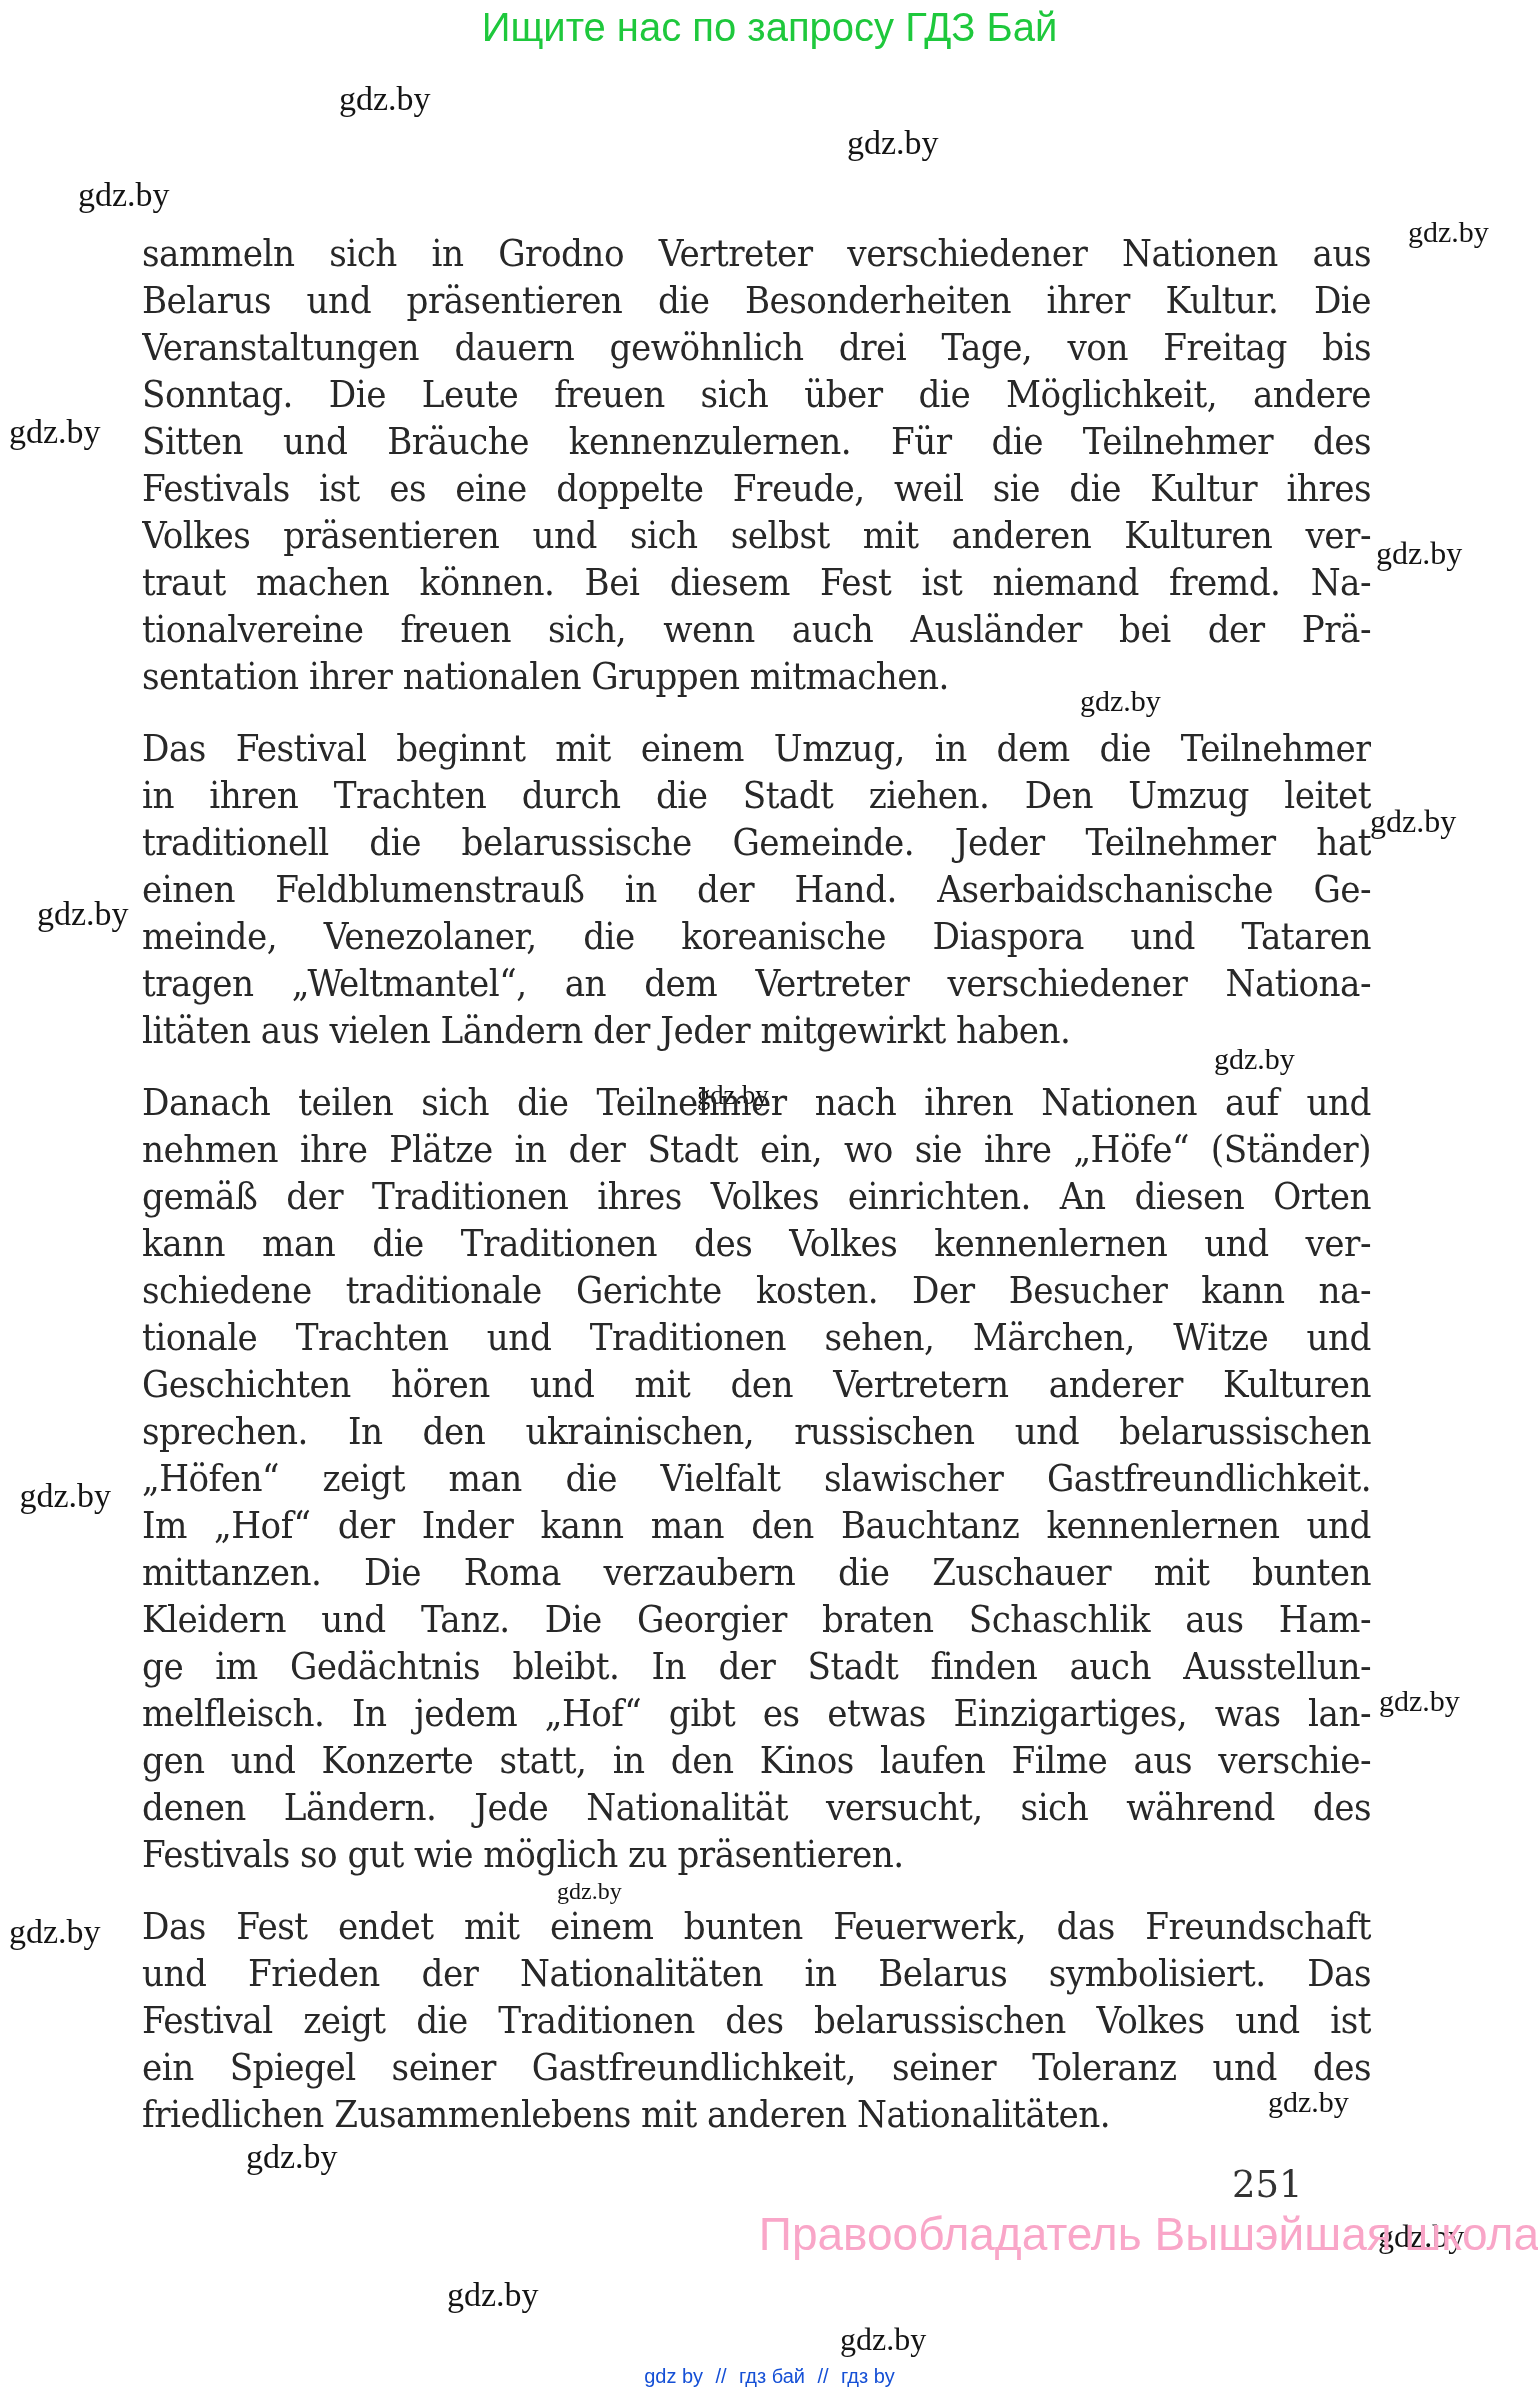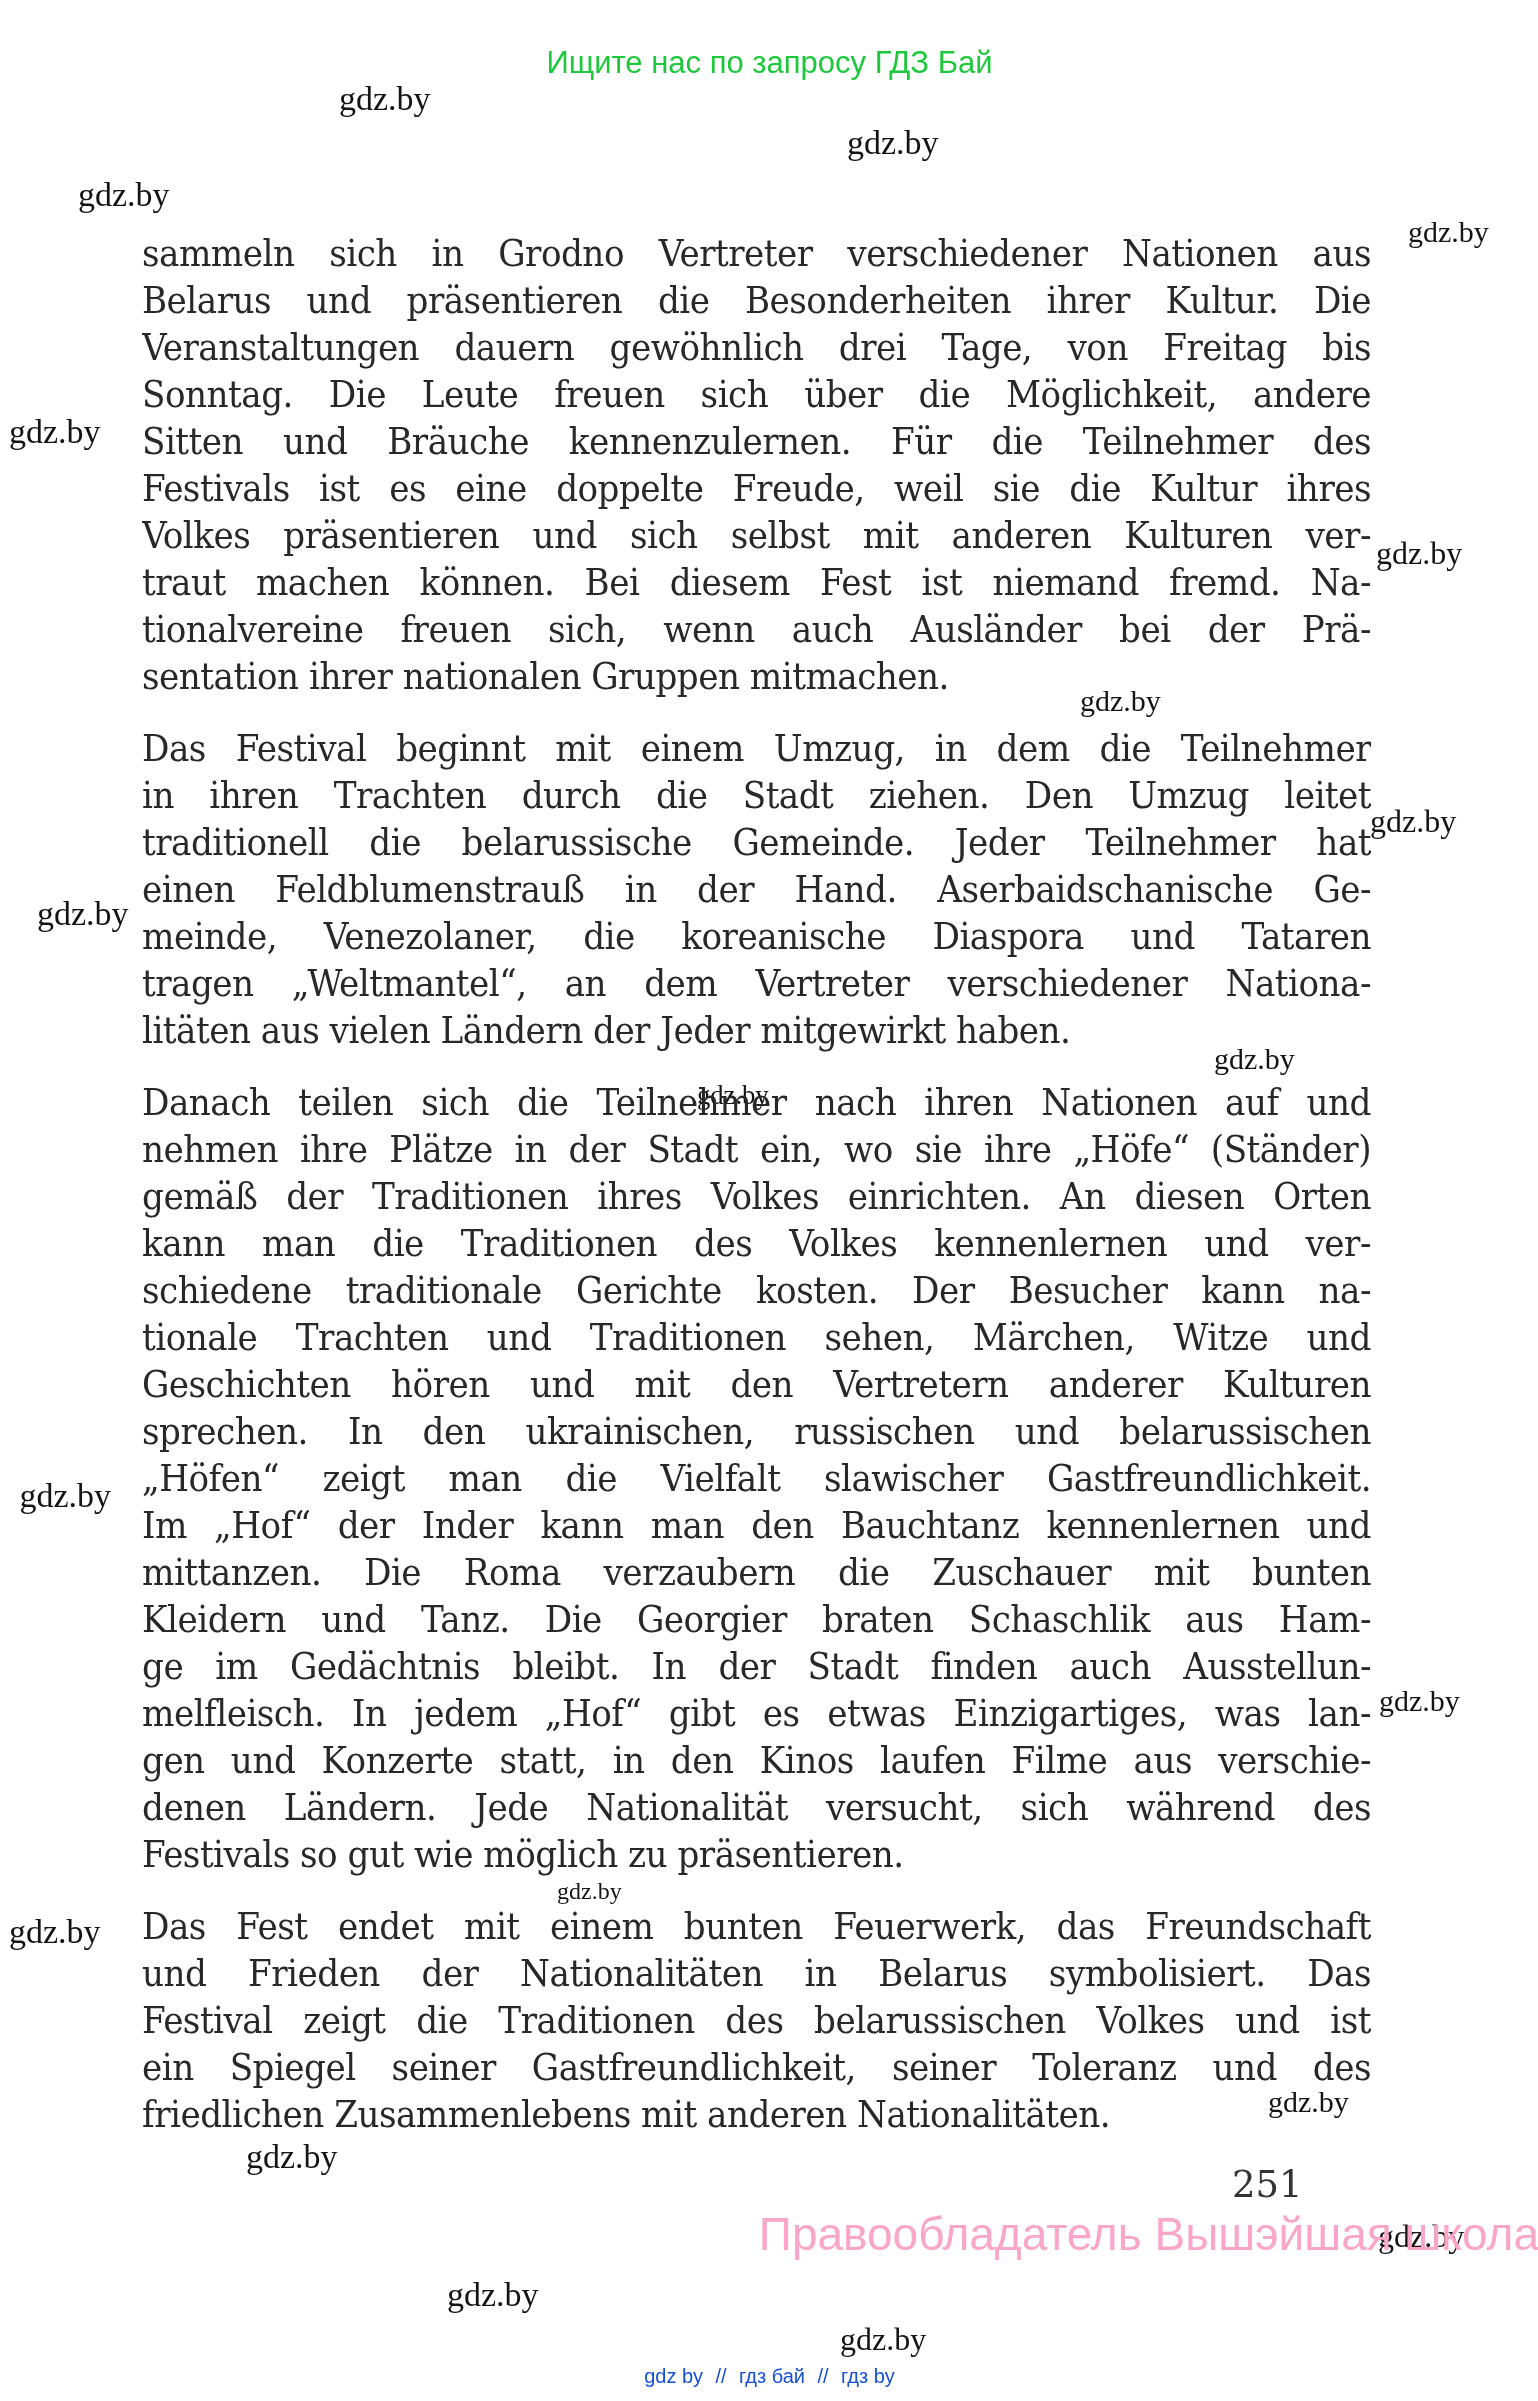--- a/index.html
+++ b/index.html
@@ -16,23 +16,22 @@
     height:2401px;
     background:#ffffff;
     overflow:hidden;
     font-family:"DejaVu Serif","Liberation Serif",serif;
   }
   .promo{
     position:absolute;
     top:5.3px;left:0;width:100%;
     text-align:center;
     font-family:"Liberation Sans","DejaVu Sans",sans-serif;
-    font-size:31px;
+    font-size:40px;
     color:var(--promo-green);
-    margin-top:40px;
   }
   .text-column{
     position:absolute;
     left:142px;top:230px;
     width:1229px;
     color:var(--body-text);
     font-size:38px;
     line-height:47px;
     letter-spacing:-0.5px;
     font-stretch:87.5%;

